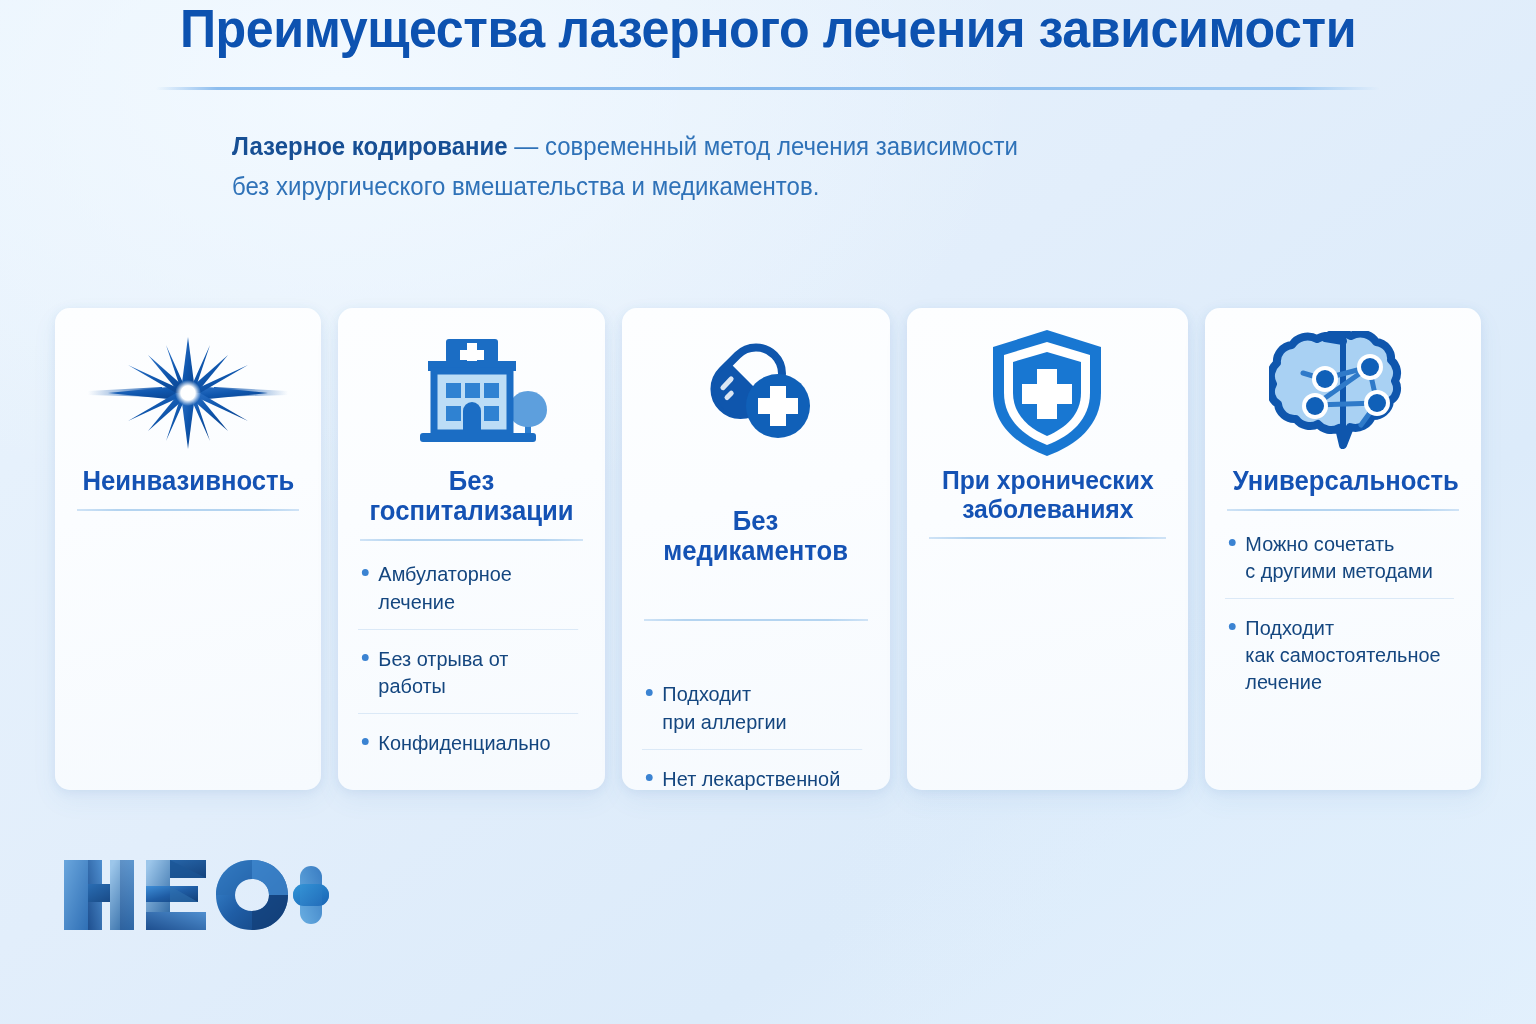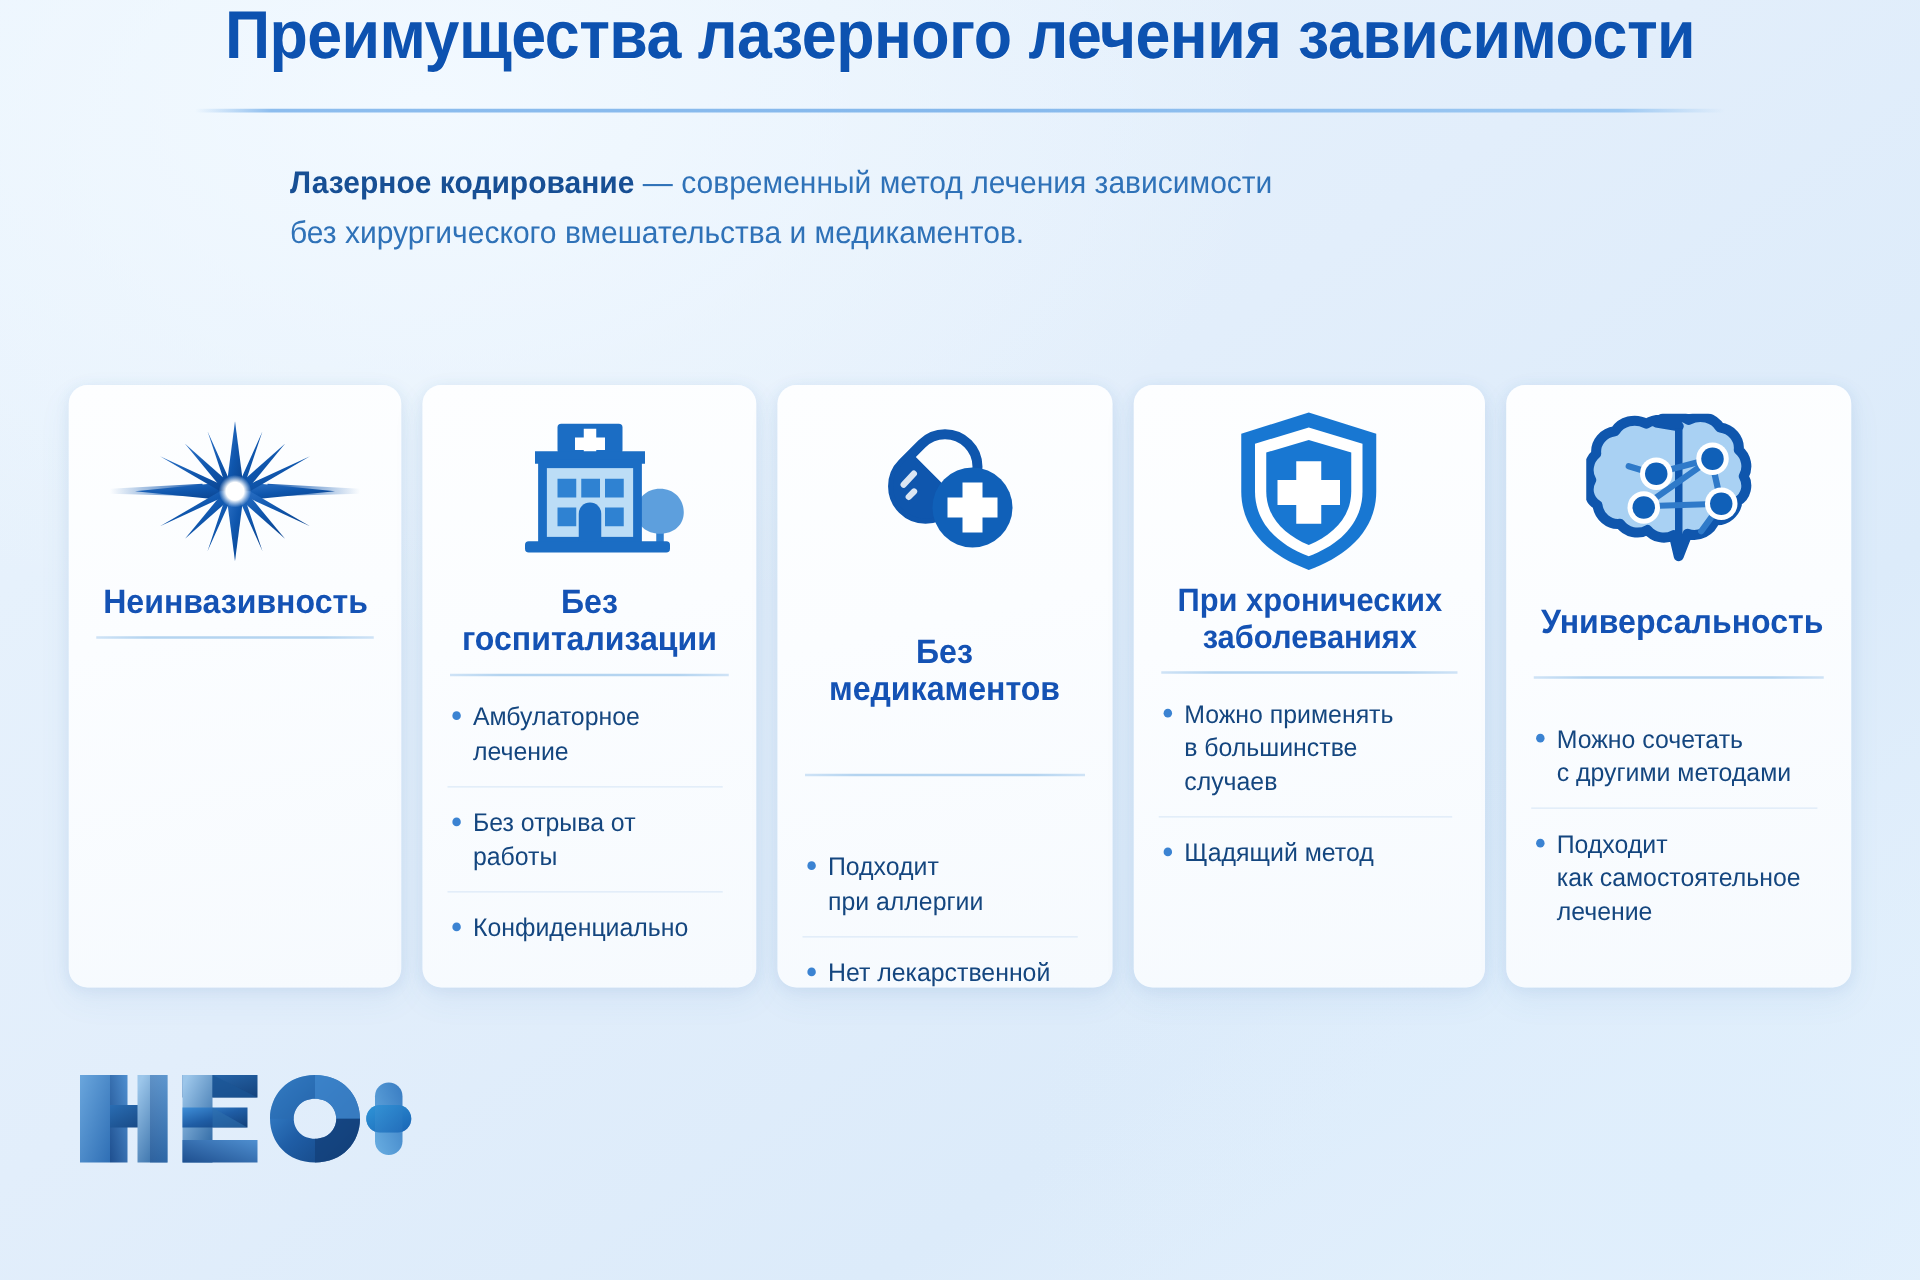--- a/index.html
+++ b/index.html
@@ -67,21 +67,21 @@
     box-shadow:0 2px 10px rgba(64,124,190,.10), 0 10px 26px rgba(64,124,190,.07);
     padding:12px 20px 18px;
     display:flex;
     flex-direction:column;
     overflow:hidden;
   }
   .card.c1{ width:274px; }
   .card.c2{ width:275px; }
   .card.c3{ width:275px;gap:40px; }
   .card.c4{ width:290px; }
-  .card.c5{ width:284px;gap:16px; }
+  .card.c5{ width:284px; }
 
   .icon-wrap{
     height:146px;
     display:flex;
     align-items:center;
     justify-content:center;
     flex:none;
   }
   .card-title{
     font-size:27px;
@@ -283,31 +283,20 @@
       <svg width="124" height="132" viewBox="0 0 124 132" aria-hidden="true">
         <path d="M62 3 8 20v46c0 32 24 52 54 63 30-11 54-31 54-63V20z" fill="#1877d2"></path>
         <path d="M62 15 19 28v38c0 26 19 43 43 52 24-9 43-26 43-52V28z" fill="#ffffff"></path>
         <path d="M62 25 28 35v31c0 21 15 35 34 43 19-8 34-22 34-43V35z" fill="#1877d2"></path>
         <rect x="52" y="42" width="20" height="50" fill="#ffffff"></rect>
         <rect x="37" y="57" width="50" height="20" fill="#ffffff"></rect>
       </svg>
     </div>
     <div class="card-title">При хронических заболеваниях</div>
     <div class="title-sep"></div>
-    <ul class="bullets">
-      <li>
-          <span class="dot"></span>
-          <span class="btxt">Можно применять
-в большинстве случаев</span>
-        </li>
-      <li>
-          <span class="dot"></span>
-          <span class="btxt">Щадящий метод</span>
-        </li>
-    </ul>
   </div>
 
   <div class="card c5">
     <div class="icon-wrap">
       <svg width="148" height="124" viewBox="0 0 148 124" aria-hidden="true">
 
         <path d="M74 10c-7-6-18-7-26-2-9-5-20-2-25 6-9 1-16 9-15 18-6 5-8 14-4 21-4 7-2 16 5 20 1 9 9 16 18 15 5 7 15 9 22 5 5 6 14 8 21 4l4 17 7-18c9 3 19-2 22-11 9 1 17-6 18-15 7-4 9-13 5-20 4-7 2-16-4-21 1-9-6-17-15-18-5-8-16-11-25-6-8-5-19-4-26 2z" fill="#a9d1f3" stroke="#0f56ad" stroke-width="8" stroke-linejoin="round"></path>
 
         <path d="M74 12v100" stroke="#0f56ad" stroke-width="6" fill="none"></path>
 

